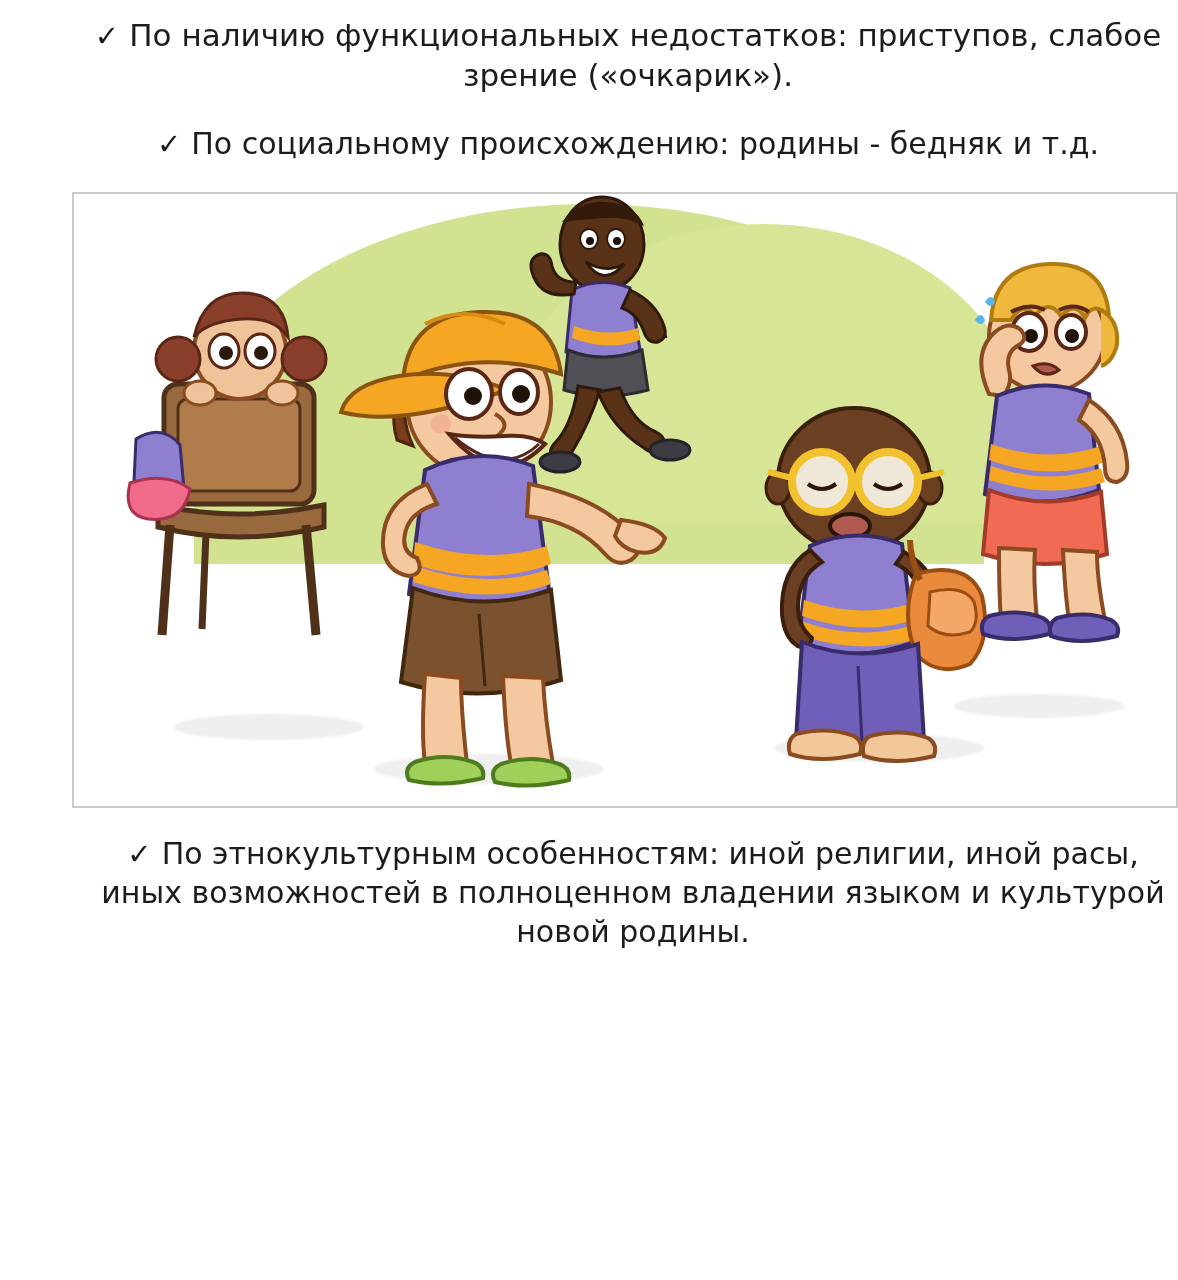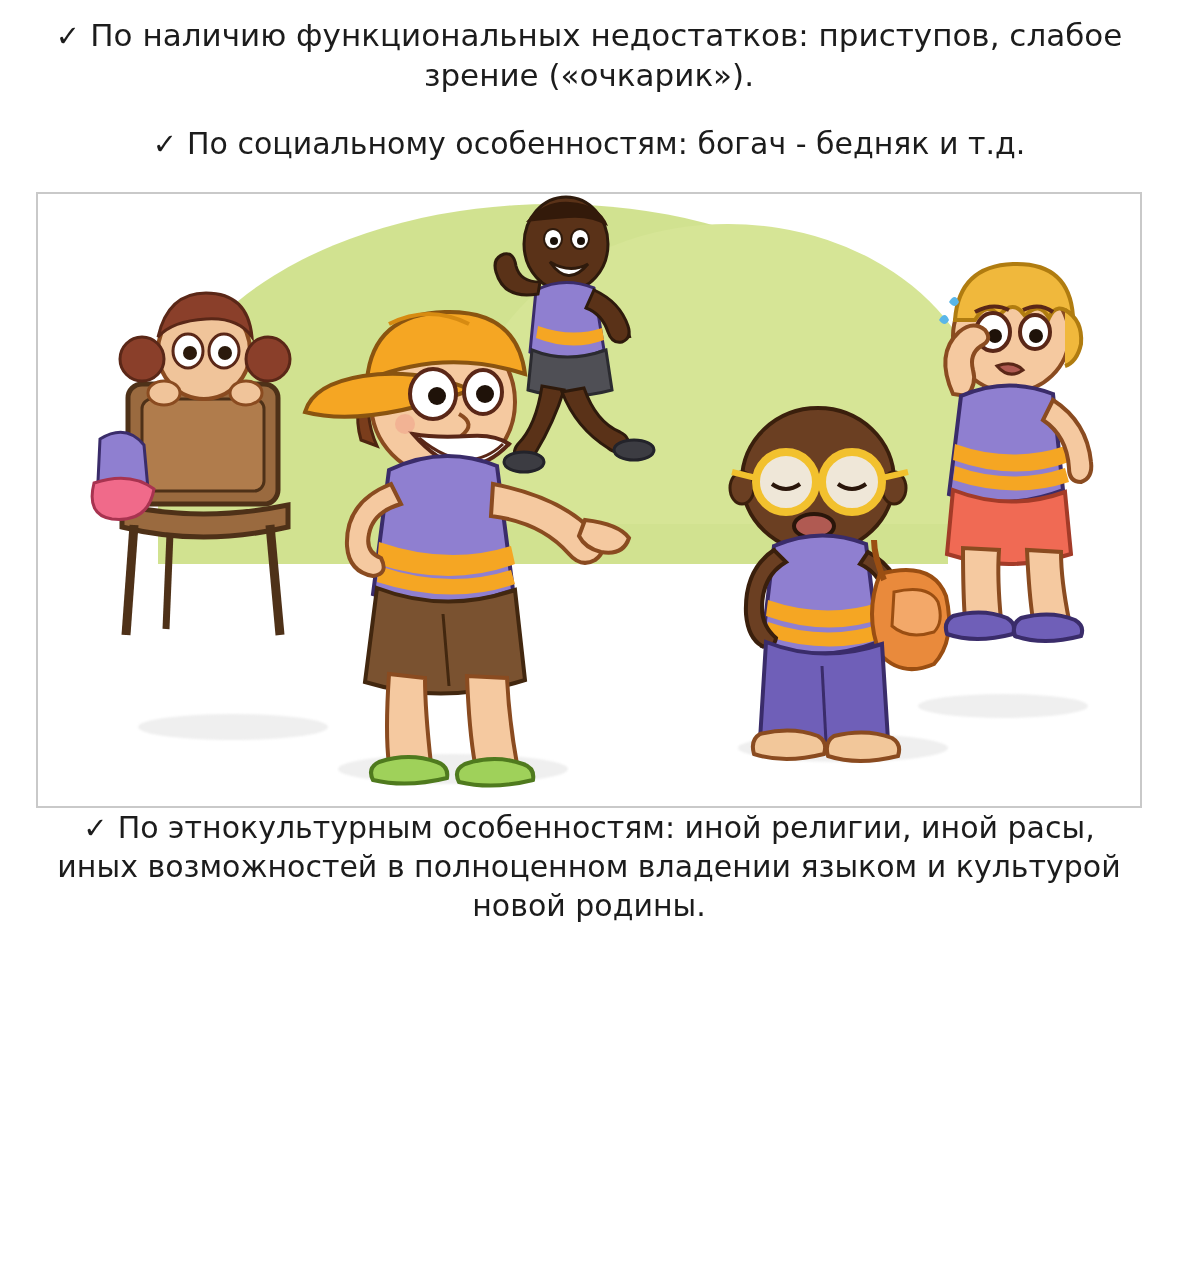--- a/index.html
+++ b/index.html
@@ -15,34 +15,35 @@
     overflow: hidden;
   }
   .slide {
     width: 1178px;
     height: 1280px;
     position: relative;
     box-sizing: border-box;
     padding: 0;
     display: flex;
     flex-direction: column;
-    align-items: center;
+    align-items: flex-end;
   }
   .bullet-block {
     width: 1100px;
     text-align: center;
     font-size: 31px;
     line-height: 1.28;
     color: #1c1c1c;
     font-weight: 400;
   }
   .bullet-1 { margin-top: 16px; }
   .bullet-2 { margin-top: 30px; font-size: 30px; }
   .bullet-3 { margin-top: 30px; font-size: 30px; }
   .bullet-final {
+    margin-top: 26px;
     font-size: 30px;
     line-height: 1.3;
     width: 1090px;
   }
   .check {
     font-size: 29px;
     letter-spacing: 0.5px;
   }
   
   .picture {
@@ -97,21 +98,21 @@
 <div class="slide">
 
   <div class="bullet-block bullet-1">
     <span class="check">✓</span>
     <span>По наличию функциональных недостатков:  приступов, слабое зрение  («очкарик»).</span>
   </div>
 
 
   <div class="bullet-block bullet-3">
     <span class="check">✓</span>
-    <span>По социальному особенностям:  богач -  бедняк и т.д.</span>
+    <span>По социальному происхождению:  родины -  бедняк и т.д.</span>
   </div>
 
   <div class="picture">
     <div class="scene">
 
       <div class="hill"></div>
       <div class="hill2"></div>
       <div class="ground"></div>
 
       <div class="floor-shadow" style="left:100px; top:520px; width:190px; height:26px;"></div>

